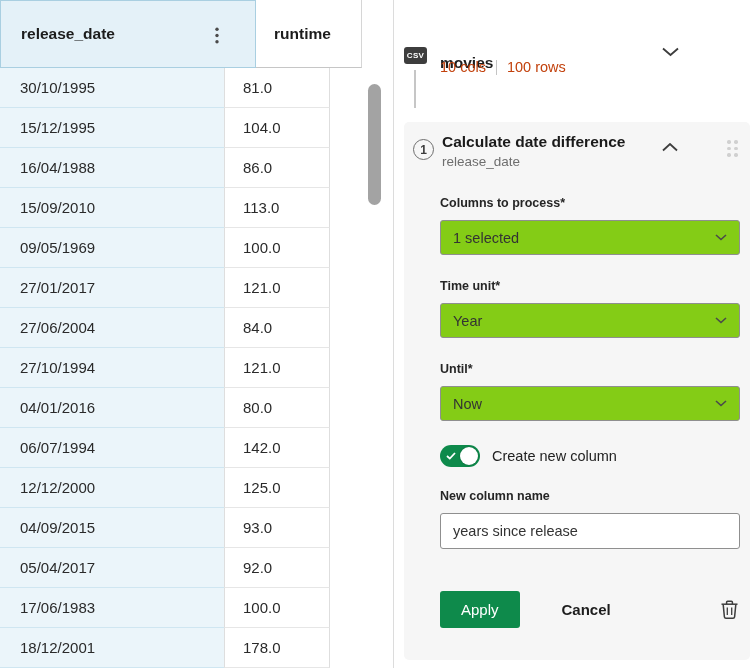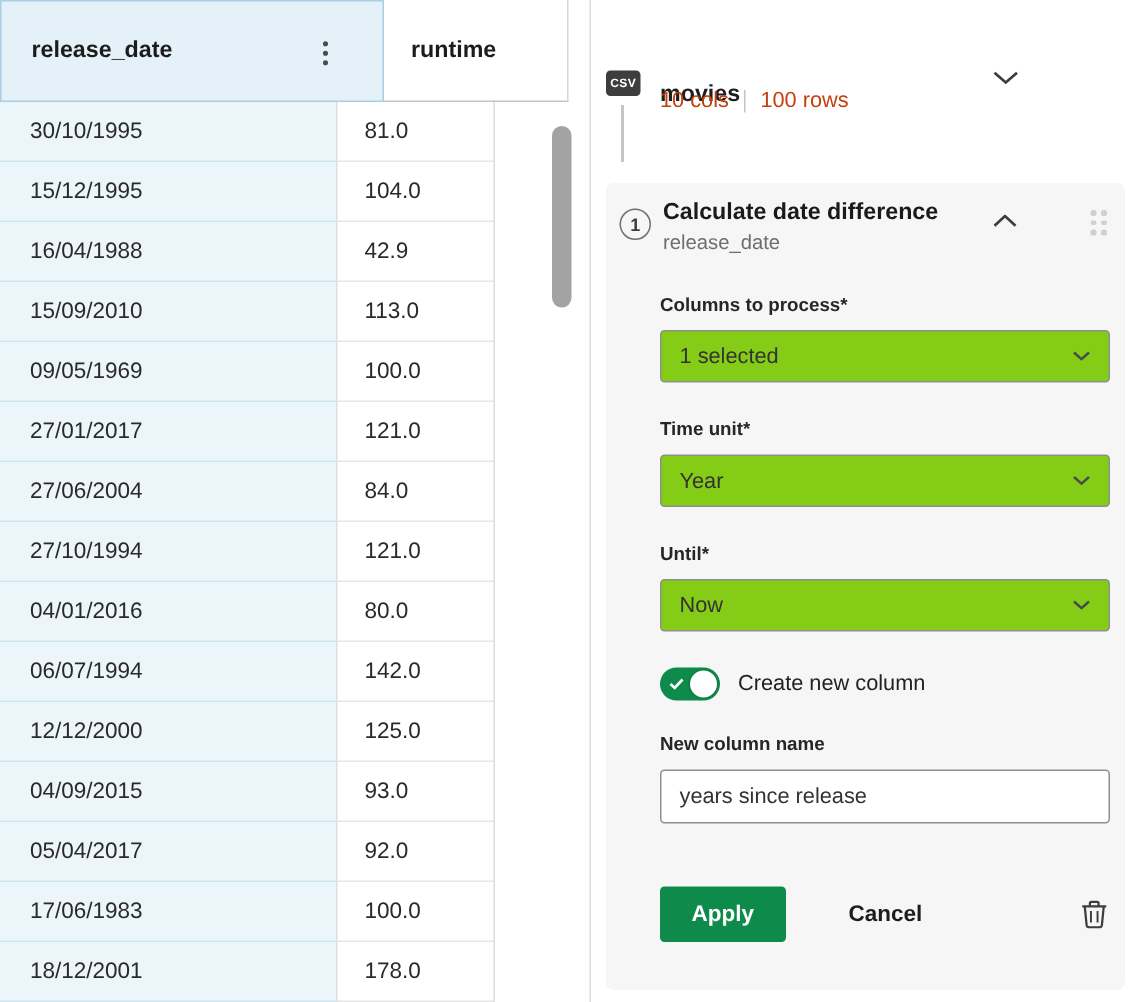--- a/index.html
+++ b/index.html
@@ -6,21 +6,21 @@
   body{
     width:756px;height:668px;overflow:hidden;position:relative;
     background:#ffffff;font-family:"Liberation Sans",sans-serif;
     -webkit-font-smoothing:antialiased;
   }
   
   .table-area{position:absolute;left:0;top:0;width:390px;height:668px;}
   .thead{display:flex;height:68px;}
   .th{box-sizing:border-box;display:flex;align-items:center;font-weight:bold;font-size:15.5px;color:#1c1c1c;}
   .th-date{width:256px;background:#e4f1f8;border:1px solid #a9cfe1;padding-left:20px;position:relative;cursor:pointer;}
-  .th-runtime{width:123px;border-right:1px solid #d6d6d6;border-bottom:1px solid #c6c6c6;padding-left:18px;cursor:pointer;}
+  .th-runtime{width:106px;border-right:1px solid #d6d6d6;border-bottom:1px solid #c6c6c6;padding-left:18px;cursor:pointer;}
   .kebab{position:absolute;right:36px;top:26px;cursor:pointer;line-height:0;}
   .trow{display:flex;height:40px;}
   .td{box-sizing:border-box;display:flex;align-items:center;font-size:15px;color:#2a2a2a;}
   .td-date{width:224px;background:#ebf5fa;border-bottom:1px solid #cfe6f1;padding-left:20px;}
   .td-runtime{width:106px;border-left:1px solid #dedede;border-right:1px solid #dedede;border-bottom:1px solid #e6e6e6;padding-left:18px;}
   .scroll-thumb{position:absolute;left:368px;top:84px;width:13px;height:121px;background:#a3a3a3;border-radius:7px;cursor:pointer;}
   .divider{position:absolute;left:393px;top:0;width:1px;height:668px;background:#dcdcdc;}
   
   .panel{position:absolute;left:394px;top:0;width:362px;height:668px;}
   .csv-icon{position:absolute;left:10px;top:47px;width:23px;height:17px;background:#3d3d3d;border-radius:3px;
@@ -45,21 +45,21 @@
     justify-content:space-between;padding:0 12px;font-size:14.5px;color:#333;box-sizing:border-box;margin-bottom:24px;cursor:pointer;}
   .select .chev{line-height:0;}
   .toggle-row{display:flex;align-items:center;margin-top:0;margin-bottom:22px;}
   .toggle{width:40px;height:22px;border-radius:11px;background:#0e8a4b;position:relative;cursor:pointer;flex:0 0 auto;}
   .toggle .knob{position:absolute;right:2px;top:2px;width:18px;height:18px;background:#fff;border-radius:50%;box-shadow:0 0 2px rgba(0,0,0,.3);}
   .toggle .check{position:absolute;left:6px;top:7px;line-height:0;}
   .toggle-label{margin-left:12px;font-size:14.5px;color:#222;}
   .text-input{width:100%;height:36px;border:1px solid #8f8f8f;border-radius:3px;background:#fff;box-sizing:border-box;
     padding:0 12px;font-size:14.5px;color:#333;font-family:"Liberation Sans",sans-serif;}
   .actions{display:flex;align-items:center;margin-top:42px;}
-  .apply-btn{background:#0e8a4b;color:#fff;font-weight:bold;font-size:15px;border:none;border-radius:3px;height:37px;
+  .apply-btn{background:#0e8a4b;color:#fff;font-weight:normal;font-size:15px;border:none;border-radius:3px;height:37px;
     padding:0 21px;font-family:"Liberation Sans",sans-serif;cursor:pointer;}
   .cancel-btn{margin-left:42px;font-weight:bold;font-size:15px;color:#1d1d1d;background:none;border:none;
     font-family:"Liberation Sans",sans-serif;cursor:pointer;padding:0;}
   .trash-btn{margin-left:auto;margin-right:2px;background:none;border:none;cursor:pointer;line-height:0;padding:0;}
 </style>
 </head>
 <body>
 
 <div class="table-area">
   <div class="thead">
@@ -83,21 +83,21 @@
     <div class="td td-runtime">81.0</div>
   </div>
 
   <div class="trow">
     <div class="td td-date">15/12/1995</div>
     <div class="td td-runtime">104.0</div>
   </div>
 
   <div class="trow">
     <div class="td td-date">16/04/1988</div>
-    <div class="td td-runtime">42.9</div>
+    <div class="td td-runtime">86.0</div>
   </div>
 
   <div class="trow">
     <div class="td td-date">15/09/2010</div>
     <div class="td td-runtime">113.0</div>
   </div>
 
   <div class="trow">
     <div class="td td-date">09/05/1969</div>
     <div class="td td-runtime">100.0</div>

